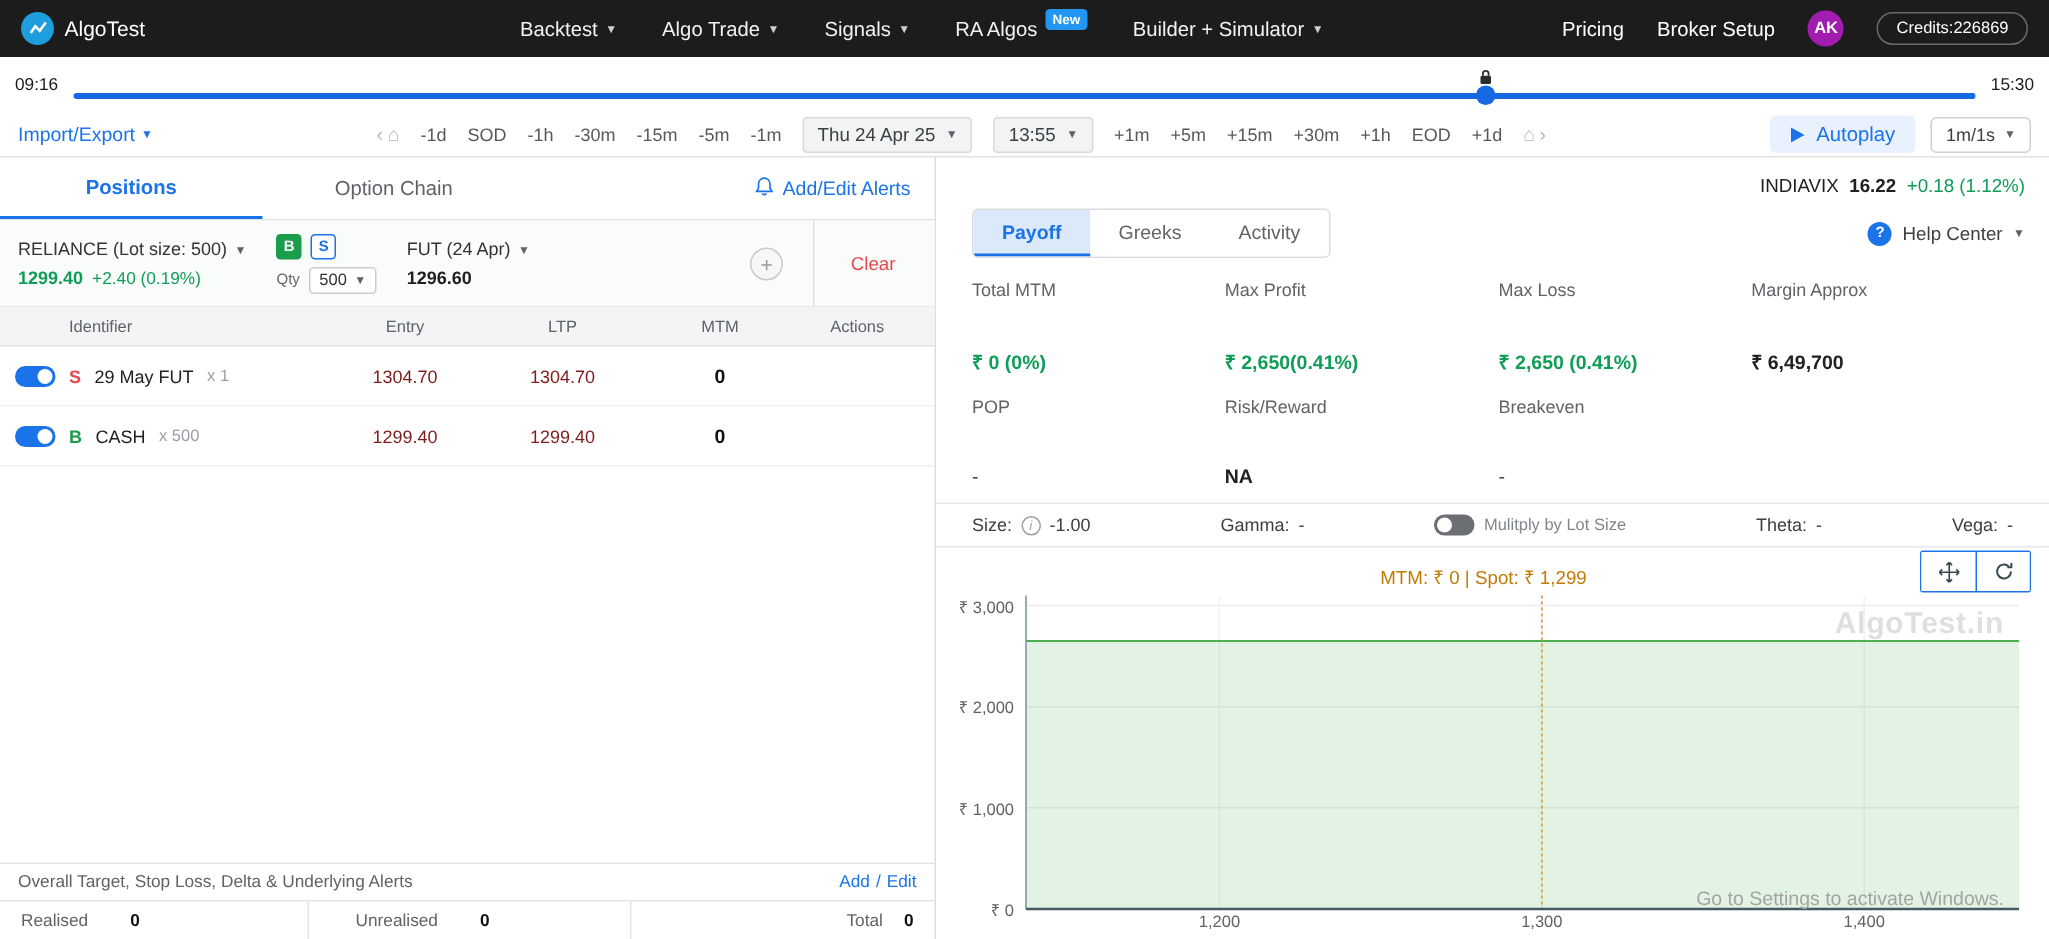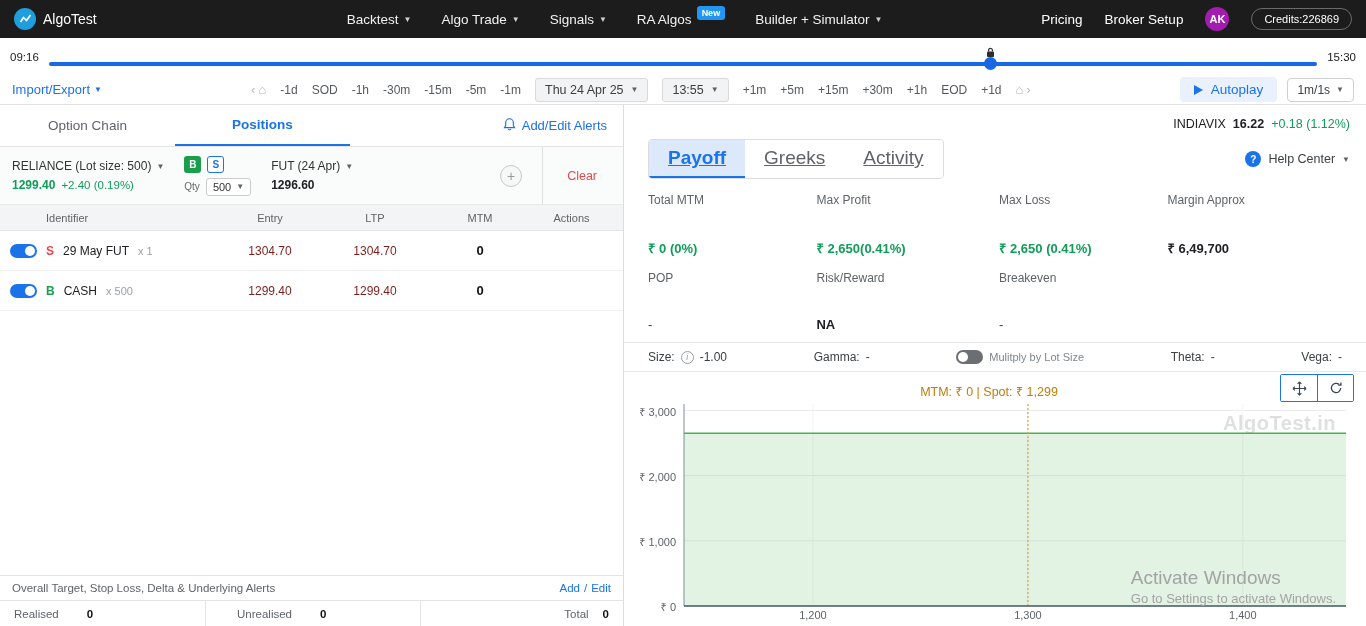--- a/index.html
+++ b/index.html
@@ -93,21 +93,21 @@
   .sum-seg.w3 { flex: 1; border-left: 1px solid #e4e4e4; justify-content: flex-end; gap: 14px; }
   .sum-lbl { color: #5f6368; }
   .sum-val { color: #111; font-weight: bold; }
 
   
   .vix-row { display: flex; justify-content: flex-end; align-items: center; gap: 7px; padding: 12px 16px 0; font-size: 12.5px; color: #202124; flex: 0 0 auto; }
   .vix-val { font-weight: bold; }
   .vix-chg { color: #0f9d58; }
   .ptabs-row { display: flex; align-items: center; padding: 8px 16px 6px 24px; flex: 0 0 auto; }
   .ptabs { display: flex; border: 1px solid #dadce0; border-radius: 4px; overflow: hidden; }
-  .ptab { padding: 7px 19px; font-size: 19px; color: #5f6368; background: #fff; cursor: pointer; text-decoration: underline; }
+  .ptab { padding: 7px 19px; font-size: 13px; color: #5f6368; background: #fff; cursor: pointer; }
   .ptab.active { background: #dce9fb; color: #1a73e8; font-weight: bold; border-bottom: 2px solid #1a73e8; }
   .help { margin-left: auto; display: flex; align-items: center; gap: 7px; font-size: 12.5px; color: #3c4043; cursor: pointer; }
   .help-q { width: 16px; height: 16px; border-radius: 50%; background: #1a73e8; color: #fff; font-size: 10px; font-weight: bold; display: flex; align-items: center; justify-content: center; }
 
   .stats { display: grid; grid-template-columns: 24% 26% 24% 26%; padding: 8px 16px 10px 24px; row-gap: 14px; flex: 0 0 auto; }
   .stat .lbl { font-size: 12px; color: #5f6368; margin-bottom: 6px; }
   .stat .val { font-size: 13px; font-weight: bold; color: #202124; margin-top: 32px; }
   .stat .val.green { color: #0f9d58; }
   .stat .val.plain { font-weight: normal; color: #3c4043; }
   .stat .val.na { font-weight: bold; }
@@ -241,22 +241,22 @@
         <span>1m/1s</span>
         <span class="caret-dark">▼</span>
       </div>
     </div>
   </div>
 
   <div class="main">
 
     <section class="left">
       <div class="tabbar">
+        <div class="tab active">Positions</div>
         <div class="tab">Option Chain</div>
-        <div class="tab active">Positions</div>
         <div class="alerts-link">
           <span>
             <svg width="13" height="14" viewBox="0 0 14 15" fill="none" stroke="#1a73e8" stroke-width="1.2">
                 <path d="M7 1.8a4.1 4.1 0 0 0-4.1 4.1v3.2L1.5 11.4h11L11.1 9.1V5.9A4.1 4.1 0 0 0 7 1.8z"></path>
                 <path d="M5.6 12.8a1.5 1.5 0 0 0 2.8 0"></path>
               </svg>
           </span>
           <span>Add/Edit Alerts</span>
         </div>
       </div>
@@ -470,21 +470,20 @@
                 <line x1="51.94805194805194" x2="51.94805194805194" y1="0" y2="100" stroke="#f2f2f2" vector-effect="non-scaling-stroke"></line>
                 <line x1="84.4155844155844" x2="84.4155844155844" y1="0" y2="100" stroke="#f2f2f2" vector-effect="non-scaling-stroke"></line>
                 <polygon points="0,14.516129032258062 100,14.516129032258062 100,100 0,100" fill="rgba(76,175,80,0.16)"></polygon>
                 <polyline points="0,14.516129032258062 100,14.516129032258062" fill="none" stroke="#4caf50" stroke-width="1.4" vector-effect="non-scaling-stroke"></polyline>
                 <line x1="51.94805194805194" x2="51.94805194805194" y1="0" y2="100" stroke="#e5a13c" stroke-width="1.2" stroke-dasharray="2,2" vector-effect="non-scaling-stroke"></line>
                 <line x1="0" x2="0" y1="0" y2="100" stroke="#78909c" vector-effect="non-scaling-stroke"></line>
                 <line x1="0" x2="100" y1="100" y2="100" stroke="#455a64" stroke-width="1.6" vector-effect="non-scaling-stroke"></line>
               </svg>
             <span class="watermark">AlgoTest.in</span>
             <div class="activate">
-              <div class="l1">Activate Windows</div>
               <div class="l2">Go to Settings to activate Windows.</div>
             </div>
           </div>
         </div>
         <div class="x-row">
             <div class="xlab" style="left: 19.4805%;">1,200</div>
             <div class="xlab" style="left: 51.9481%;">1,300</div>
             <div class="xlab" style="left: 84.4156%;">1,400</div>
           </div>
       </div>

